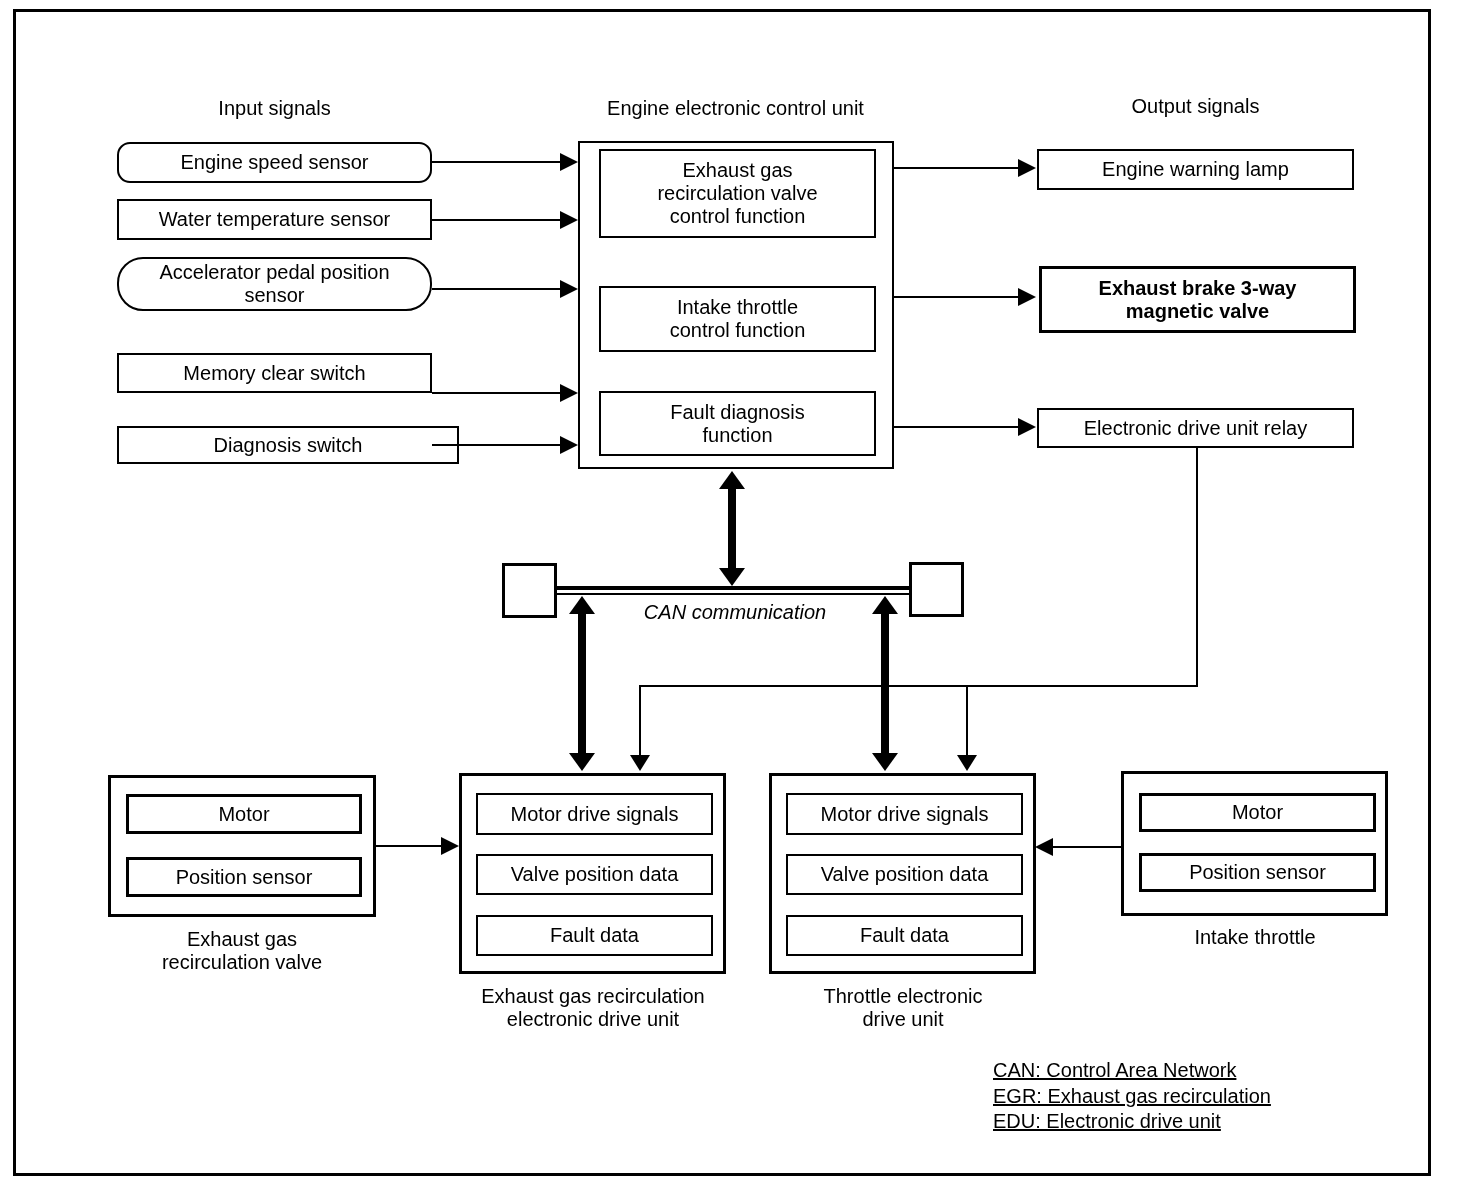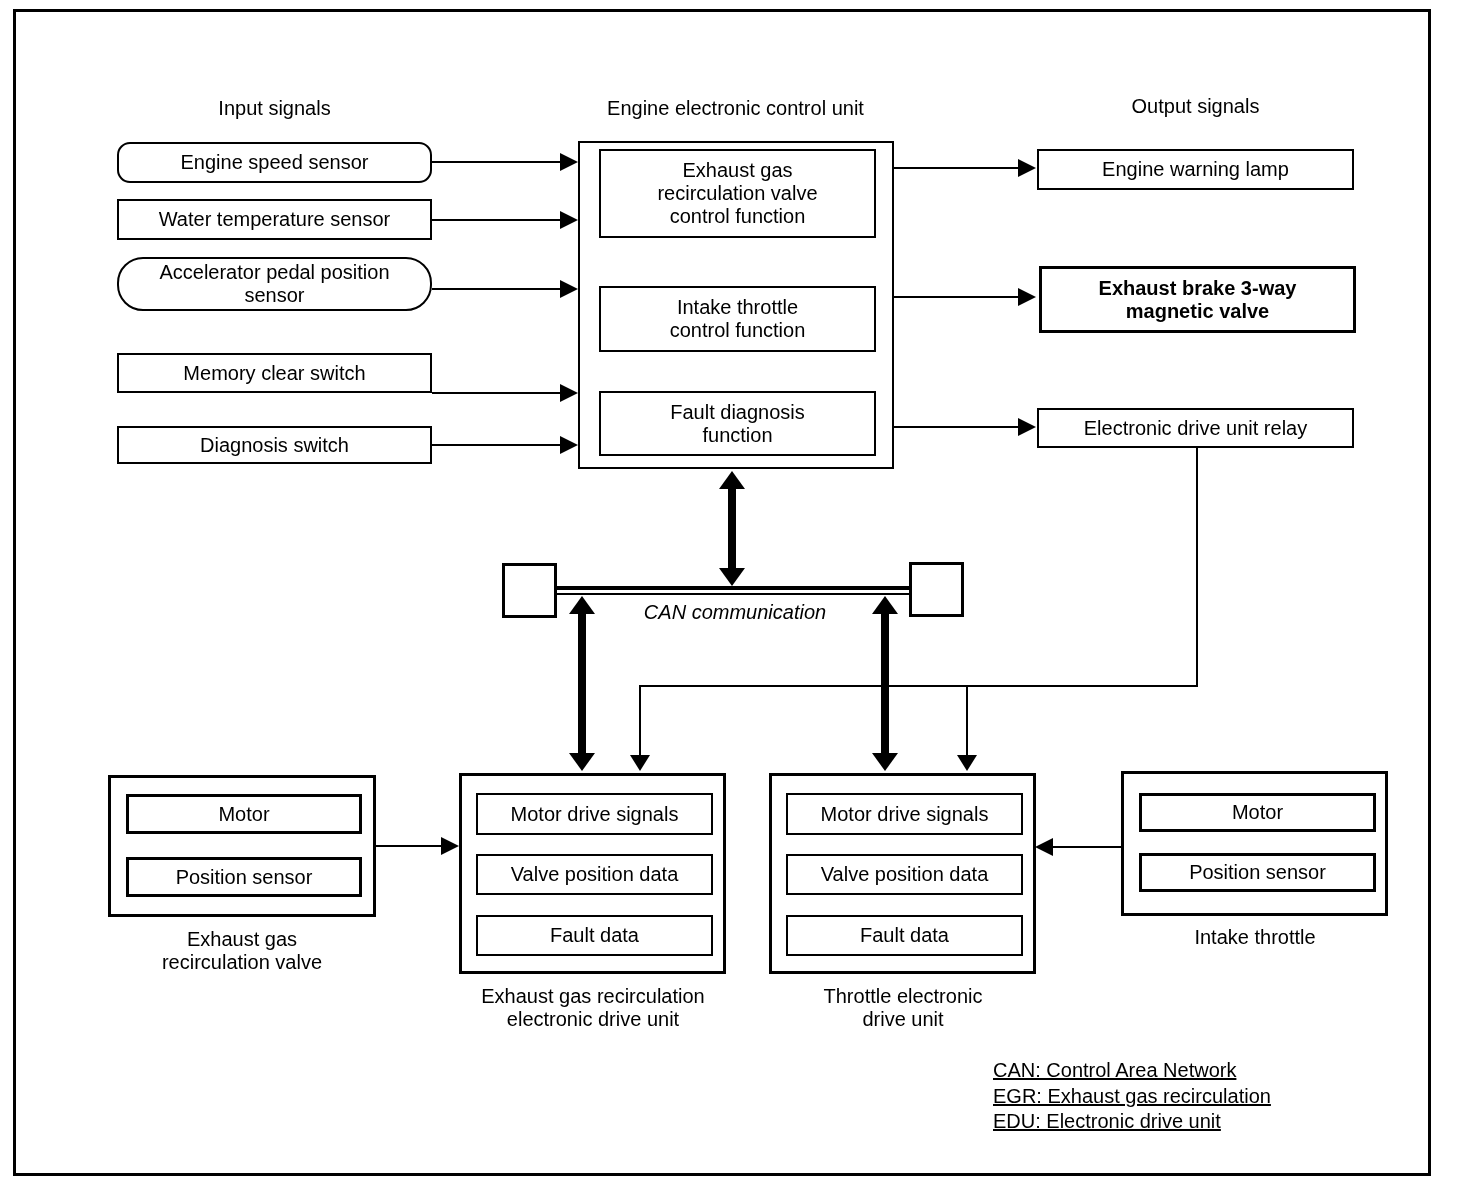--- a/index.html
+++ b/index.html
@@ -38,21 +38,21 @@
 
   <div class="lbl" style="left:563px;top:97px;width:345px;">Engine electronic control unit</div>
   <div class="lbl" style="left:117px;top:97px;width:315px;">Input signals</div>
   <div class="lbl" style="left:1037px;top:95px;width:317px;">Output signals</div>
 
   <div class="box" style="left:117px;top:142px;width:315px;height:41px;border-radius:13px;">Engine speed sensor</div>
   <div class="box" style="left:117px;top:199px;width:315px;height:41px;">Water temperature sensor</div>
   <div class="box" style="left:117px;top:257px;width:315px;height:54px;border-radius:26px;">Accelerator pedal position
 sensor</div>
   <div class="box" style="left:117px;top:353px;width:315px;height:40px;">Memory clear switch</div>
-  <div class="box" style="left:117px;top:426px;width:315px;height:38px;">Diagnosis switch</div>
+  <div class="box" style="left:117px;top:426px;width:342px;height:38px;">Diagnosis switch</div>
 
   <div class="hline" style="left:432px;top:161px;width:130px;"></div>
   <div class="ah ah-right" style="left:560px;top:153px;"></div>
   <div class="hline" style="left:432px;top:219px;width:130px;"></div>
   <div class="ah ah-right" style="left:560px;top:211px;"></div>
   <div class="hline" style="left:432px;top:288px;width:130px;"></div>
   <div class="ah ah-right" style="left:560px;top:280px;"></div>
   <div class="hline" style="left:432px;top:392px;width:130px;"></div>
   <div class="ah ah-right" style="left:560px;top:384px;"></div>
   <div class="hline" style="left:432px;top:444px;width:130px;"></div>

